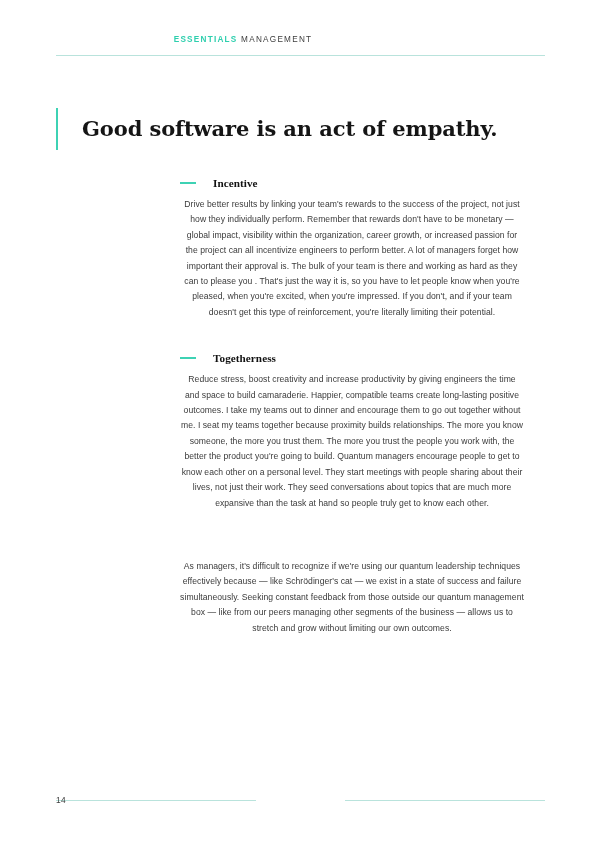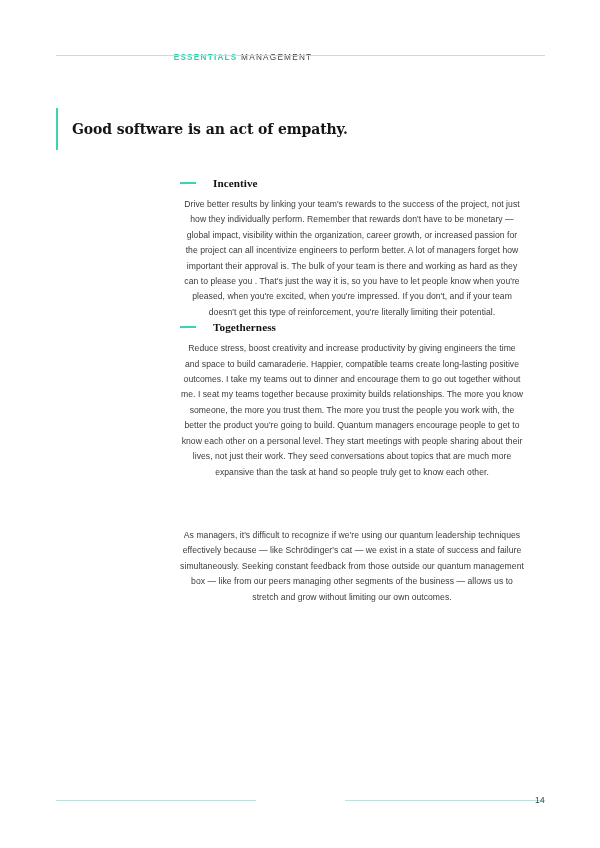--- a/index.html
+++ b/index.html
@@ -20,21 +20,21 @@
     inset: 0;
     width: 600px;
     height: 848px;
     background: #ffffff;
     overflow: hidden;
   }
 
   
   .running-head {
     position: absolute;
-    top: 54px;
+    top: 36px;
     left: 0;
     width: 486px;
     text-align: center;
     font-size: 8.2px;
     font-weight: bold;
     letter-spacing: 1.25px;
     line-height: 1;
     white-space: nowrap;
   }
   .running-head .brand {
@@ -63,42 +63,43 @@
   .title-bar {
     position: absolute;
     top: 1px;
     left: 0;
     width: 2px;
     height: 42px;
     background: #3ed2b4;
   }
   .page-title {
     margin: 0;
-    padding-left: 16px;
+    padding-left: 26px;
     font-family: "DejaVu Serif", "Liberation Serif", serif;
-    font-size: 14px;
+    font-size: 21px;
     font-weight: bold;
     color: #151515;
     letter-spacing: -0.1px;
     line-height: 44px;
     white-space: nowrap;
   }
 
   
   .content {
     position: absolute;
     top: 176px;
     left: 180px;
     width: 344px;
   }
 
   .subsection {
     position: relative;
   }
   .subsection + .subsection {
+    margin-top: 31px;
   }
 
   .sub-head {
     position: relative;
     height: 14px;
     margin: 0 0 7px 0;
     padding: 0;
     font-family: Liberation Serif, serif;
   }
   .sub-head .dash {
@@ -161,21 +162,21 @@
     height: 1px;
     background: #b9e3dc;
   }
   .footer-rule.left  { left: 0;    width: 200px; }
   .footer-rule.right { right: 0;   width: 200px; }
   .page-number {
     position: absolute;
     left: 0;
     top: 0;
     width: 489px;
-    text-align: right;
+    text-align: left;
     font-size: 8.4px;
     color: #3d3d3d;
     line-height: 14px;
     letter-spacing: 0.3px;
   }
 </style>
 </head>
 <body>
 
 <div class="page">

